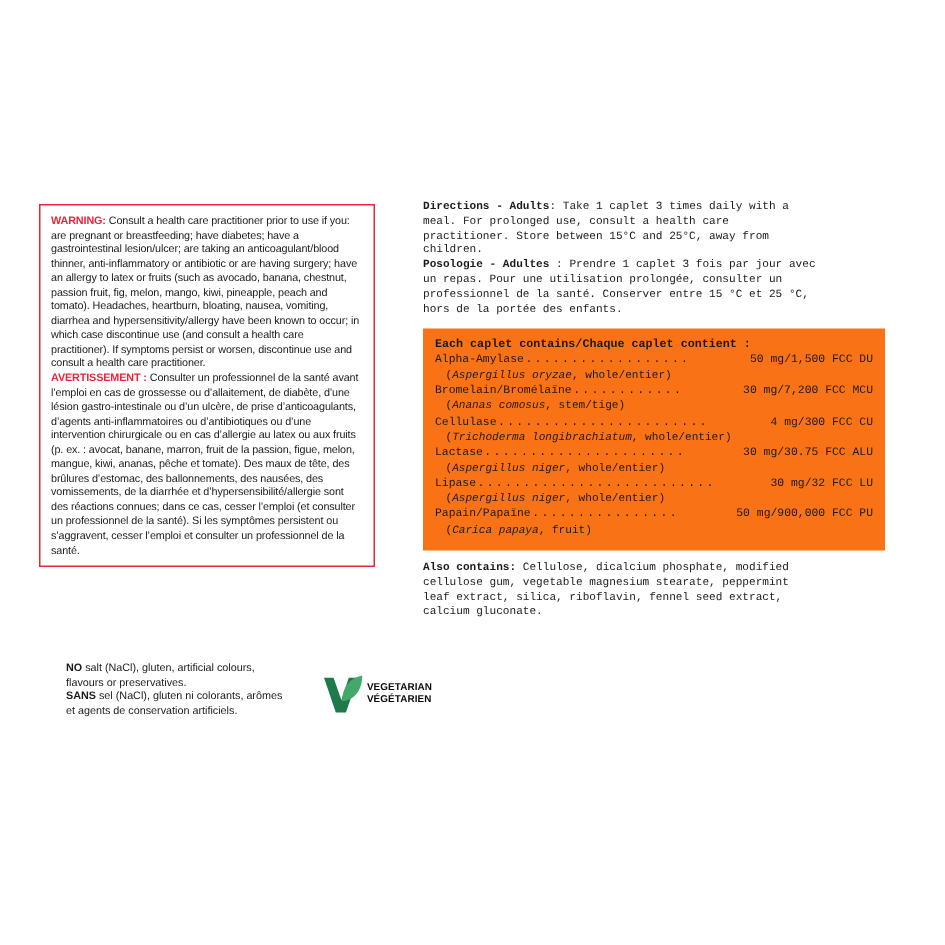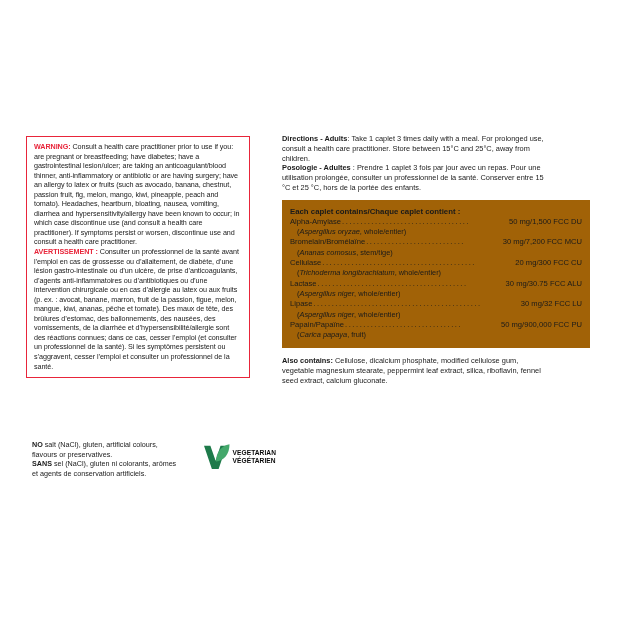--- a/index.html
+++ b/index.html
@@ -48,25 +48,25 @@
   .warn-para + .warn-para { margin-top: 0px; }
 
   .warn-head {
     color: #e8253a;
     font-weight: bold;
   }
 
   
   .nosalt-row {
     position: absolute;
-    left: 32px;
+    left: 44px;
     top: 440px;
     width: 250px;
     display: flex;
-    align-items: center;
+    align-items: flex-end;
     justify-content: space-between;
   }
   .nosalt-text {
     width: 150px;
     font-size: 7.2px;
     line-height: 9.6px;
   }
   .nosalt-text p { margin: 0; }
   .nosalt-text .bold { font-weight: bold; }
 
@@ -85,32 +85,33 @@
     color: #0a0a0a;
     letter-spacing: 0.01em;
   }
 
   
   .right-col {
     position: absolute;
     left: 282px;
     top: 134px;
     width: 264px;
+    font-family: Liberation Mono, monospace;
   }
 
   .dir-block {
     font-size: 7.4px;
     line-height: 9.8px;
   }
   .dir-block p { margin: 0; }
   .dir-block .bold { font-weight: bold; }
 
   
   .ingredient-panel {
-    background: #a16207;
+    background: #f97316;
     margin-top: 7px;
     padding: 7px 8px 8px 8px;
     box-sizing: border-box;
     width: 308px;
   }
   .panel-title {
     font-size: 7.8px;
     font-weight: bold;
     margin: 0 0 1px 0;
   }
@@ -204,21 +205,21 @@
         <div class="ing-row">
           <span class="ing-name">Bromelain/Bromélaïne</span>
           <span class="ing-dots">.......................................................................</span>
           <span class="ing-amount">30 mg/7,200 FCC MCU</span>
         </div>
         <div class="ing-source">(<span class="sci">Ananas comosus</span><span>, stem/tige)</span></div>
 
         <div class="ing-row">
           <span class="ing-name">Cellulase</span>
           <span class="ing-dots">.......................................................................</span>
-          <span class="ing-amount">20 mg/300 FCC CU</span>
+          <span class="ing-amount">4 mg/300 FCC CU</span>
         </div>
         <div class="ing-source">(<span class="sci">Trichoderma longibrachiatum</span><span>, whole/entier)</span></div>
 
         <div class="ing-row">
           <span class="ing-name">Lactase</span>
           <span class="ing-dots">.......................................................................</span>
           <span class="ing-amount">30 mg/30.75 FCC ALU</span>
         </div>
         <div class="ing-source">(<span class="sci">Aspergillus niger</span><span>, whole/entier)</span></div>
 

